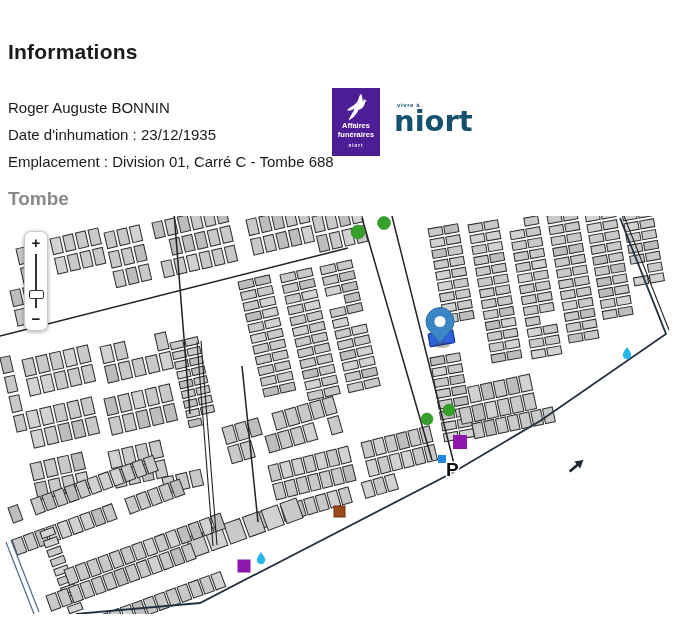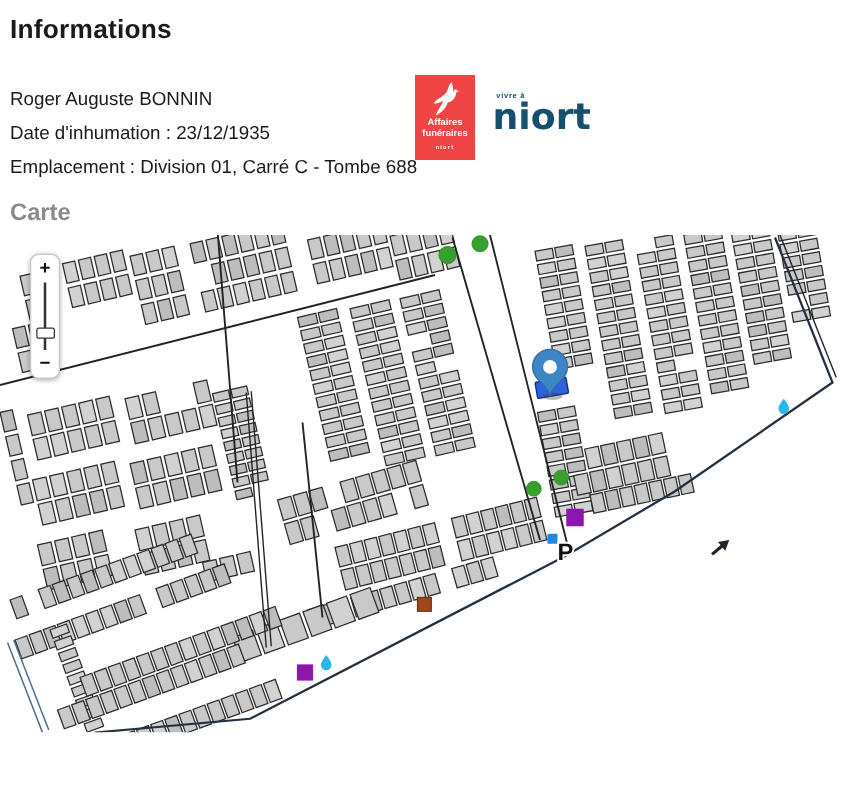--- a/index.html
+++ b/index.html
@@ -1,23 +1,23 @@
 <!DOCTYPE html>
 <html><head>
 <meta charset="utf-8">
 <style>
   html,body{margin:0;padding:0;background:#fff;width:675px;height:628px;overflow:hidden;
     font-family:"Liberation Sans",sans-serif;color:#1a1a1a;}
   .page{position:relative;width:675px;height:628px;}
-  h1{margin:12px 0 0 8px;font-size:21px;font-weight:700;letter-spacing:.2px;}
+  h1{margin:40px 0 0 8px;font-size:21px;font-weight:700;letter-spacing:.2px;}
   .info{margin-top:30px;}
   .info p{margin:0 11px 0 8px;font-size:15px;line-height:27px;}
   h2{margin:13px 0 6px 8px;font-size:19px;font-weight:700;color:#8a8a8a;}
   
-  .af-logo{position:absolute;left:332px;top:48px;width:48px;height:68px;background:#ef4444;
+  .af-logo{position:absolute;left:332px;top:48px;width:48px;height:68px;background:#4c1d95;
     color:#fff;display:flex;flex-direction:column;align-items:center;justify-content:flex-start;
     padding:4px 0 3px 0;box-sizing:border-box;}
   .af-logo svg{width:30px;height:30px;flex:0 0 auto;}
   .af-line{font-size:7.5px;font-weight:700;line-height:8.5px;text-align:center;}
   .af-footer{font-size:4.5px;margin-top:4px;letter-spacing:1px;font-weight:700;}
   .niort-logo{position:absolute;left:394px;top:62px;color:#15506f;}
   .niort-tagline{font-size:6px;font-weight:700;letter-spacing:.6px;margin-left:3px;}
   .niort-word{font-size:29px;font-weight:700;line-height:26px;letter-spacing:0;
     font-family:"DejaVu Sans",sans-serif;}
   
@@ -56,21 +56,21 @@
     <div class="niort-tagline">vivre à</div>
     <div class="niort-word">niort</div>
   </div>
 
   <div class="info">
     <p>Roger Auguste BONNIN</p>
     <p>Date d'inhumation : 23/12/1935</p>
     <p>Emplacement : Division 01, Carré C - Tombe 688</p>
   </div>
 
-  <h2>Carte</h2>
+  <h2>Tombe</h2>
 
   <div class="map-wrap">
     <svg id="map" width="675" height="398" viewBox="0 230 675 398">
         <g transform="rotate(-13 16 263)">
           <rect x="16" y="263" width="10" height="16" fill="#c9c9c9" stroke="#2b2b2b" stroke-width="1"></rect>
           <rect x="29" y="263" width="10" height="16" fill="#c9c9c9" stroke="#2b2b2b" stroke-width="1"></rect>
           <rect x="16" y="283" width="10" height="16" fill="#c9c9c9" stroke="#2b2b2b" stroke-width="1"></rect>
           <rect x="29" y="283" width="10" height="16" fill="#c9c9c9" stroke="#2b2b2b" stroke-width="1"></rect>
         </g>
         <g transform="rotate(-13 50 253)">

